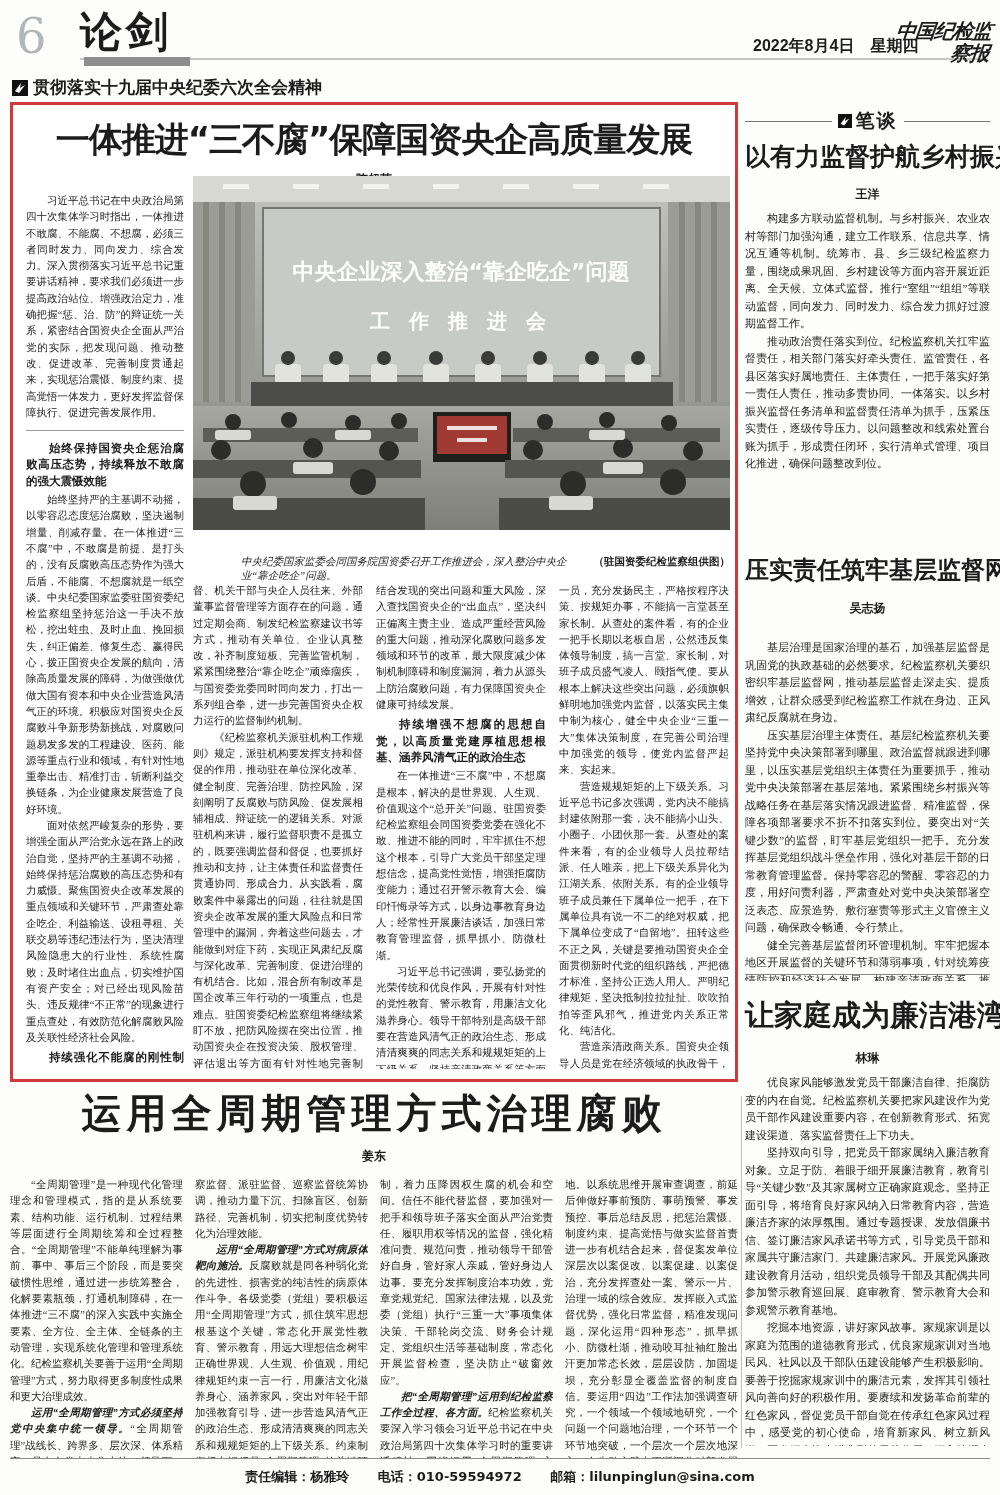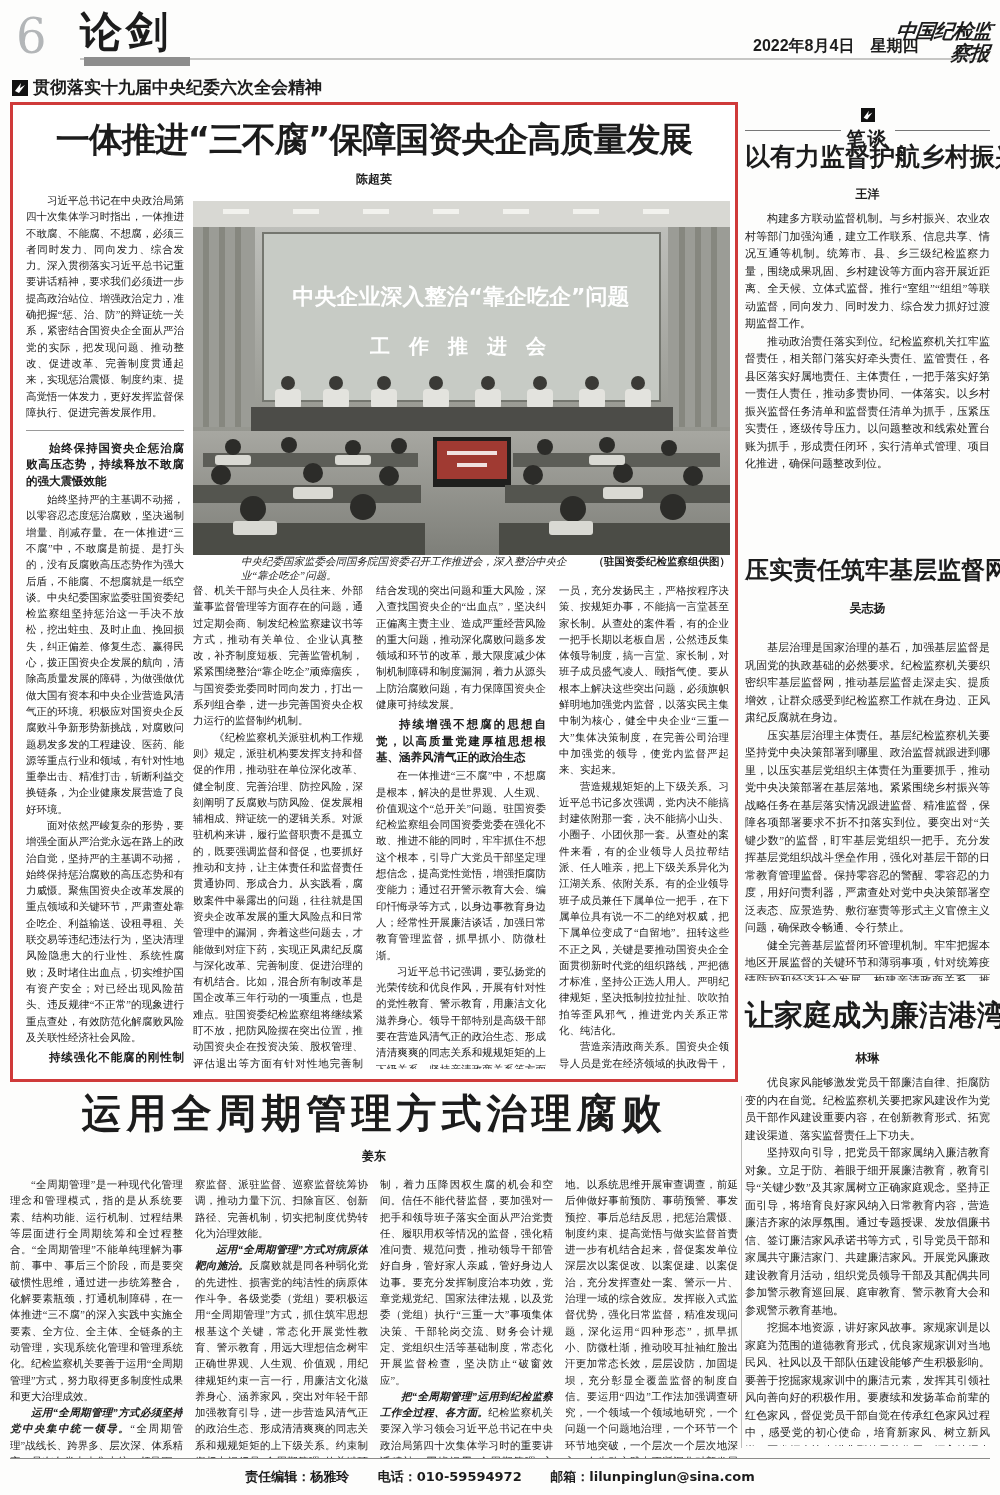--- a/index.html
+++ b/index.html
@@ -26,39 +26,39 @@
   .m-byline { position:absolute; top:66px; left:0; right:0; text-align:center; font-size:12px; font-weight:bold; }
   .left-col { position:absolute; left:13px; top:88px; width:158px; height:872px; overflow:hidden; }
   .body-text { font-size:10.5px; line-height:16.3px; text-align:justify; }
   .body-text p { margin:0; }
   p.para { text-indent:2em; }
   p.para-cont { text-indent:0; }
   p.subhead { font-weight:900; font-family:"DejaVu Sans", sans-serif; font-size:11.5px; text-indent:2em; margin:3px 0; }
   .lead { font-weight:700; font-style:italic; }
   .intro-rule { border:0; border-top:1px solid #9a9a9a; margin:9px 0; }
 
-  .photo { position:absolute; left:180px; top:96px; width:462px; height:354px; background:#ef4444; }
+  .photo { position:absolute; left:180px; top:71px; width:462px; height:354px; background:#ef4444; }
   .caption-row { position:absolute; left:180px; top:450px; width:537px; display:flex; justify-content:space-between; gap:8px; font-size:10.5px; }
   .caption-text { font-style:italic;margin-left:48px; }
   .caption-credit { font-weight:bold; font-family:"DejaVu Sans", sans-serif; white-space:nowrap; }
   .m-cols { position:absolute; left:180px; top:478px; width:537px; height:486px; display:flex; gap:13px; }
   .m-col { width:170px; height:100%; overflow:hidden; }
 
   
   .bottom-article { position:absolute; left:10px; top:1086px; width:728px; height:372px; }
   .b-headline { text-align:center; font-size:40px; font-weight:900; font-family:"DejaVu Sans", sans-serif; letter-spacing:5px; white-space:nowrap; }
   .b-byline { text-align:center; font-size:12px; font-weight:bold; margin-top:7px; }
   .b-cols { margin-top:12px; display:flex; gap:12px; height:282px; }
   .b-col { width:173px; height:100%; overflow:hidden; }
 
   
   .rail { position:absolute; left:745px; top:102px; width:245px; height:1356px; }
   .bitan { position:absolute; top:6px; left:0; right:0; display:flex; align-items:center; gap:6px; }
   .bitan .line { flex:1; height:1px; background:#777; }
-  .bitan-title { font-size:19px; font-weight:900; font-family:"DejaVu Sans", sans-serif; letter-spacing:2px; display:flex; align-items:center; gap:4px;flex-direction:column; }
+  .bitan-title { font-size:19px; font-weight:900; font-family:"DejaVu Sans", sans-serif; letter-spacing:2px; display:flex; align-items:center; gap:4px; }
   .rail-h { position:absolute; left:0; right:0; text-align:center; font-weight:900; font-family:"DejaVu Sans", sans-serif; white-space:nowrap; }
   .rail-byline { position:absolute; left:0; right:0; text-align:center; font-size:12px; font-weight:bold; }
   .rail-body { position:absolute; left:0; right:0; overflow:hidden; font-size:11px; line-height:17.5px; text-align:justify; }
   .a1-head { top:38px; font-size:25px; }
   .a1-byline { top:84px; }
   .a1-body { top:108px; height:332px; }
   .a2-head { top:452px; font-size:24px; }
   .a2-byline { top:498px; }
   .a2-body { top:537px; height:342px; }
   .rail-rule { position:absolute; left:0; right:0; top:872px; height:1px; background:#888; }

